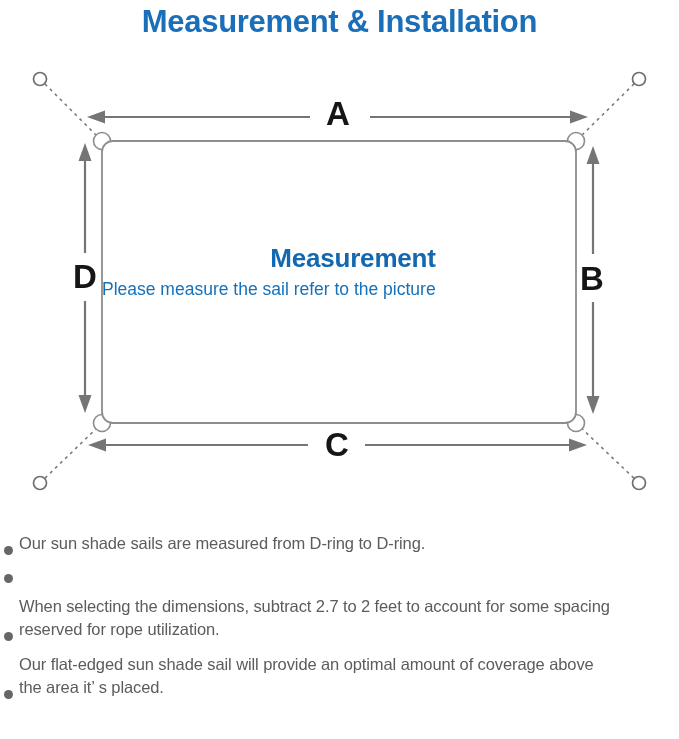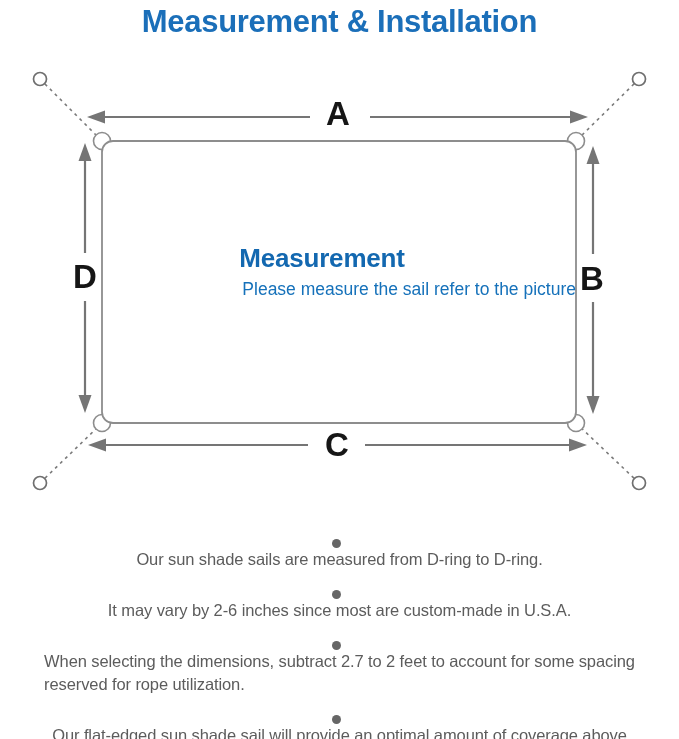--- a/index.html
+++ b/index.html
@@ -23,39 +23,38 @@
     position:absolute;
     transform:translate(-50%,-50%);
     font-size:33px;font-weight:bold;color:#161616;
     line-height:1;
   }
   .label-a{left:338px;top:113px;}
   .label-b{left:592px;top:278px;}
   .label-c{left:337px;top:444px;}
   .label-d{left:85px;top:276px;}
   .center-title{
-    position:absolute;left:85px;width:474px;top:243px;
+    position:absolute;left:116px;width:474px;top:243px;
     text-align:center;
     font-size:26px;font-weight:bold;color:#1368b0;
     line-height:30px;letter-spacing:-0.2px;
   }
   .center-subtitle{
     position:absolute;left:102px;width:474px;top:279px;
-    text-align:right;
+    text-align:left;
     font-size:17.5px;color:#1571ba;
     line-height:20px;
   }
   .notes{
     position:absolute;left:4px;right:4px;top:532px;
     list-style:none;margin:0;padding:0;
   }
   .note-item{
-    display:flex;align-items:center;
+    display:flex;align-items:flex-end;
     margin-bottom:12px;
-    flex-direction:column;
   }
   .note-dot{
     flex:none;
     width:9px;height:9px;border-radius:50%;
     background:#666666;
     margin:7px 6px 0 0;
   }
   .note-text{
     font-size:16.5px;line-height:23px;color:#5c5c5c;
     white-space:pre;
@@ -136,21 +135,20 @@
     <div class="center-subtitle">Please measure the sail refer to the picture</div>
   </div>
 
   <ul class="notes">
     <li class="note-item">
       <span class="note-dot"></span>
       <span class="note-text">Our sun shade sails are measured from D-ring to D-ring.</span>
     </li>
     <li class="note-item">
       <span class="note-dot"></span>
-      <span class="note-text">It may vary by 2-6 inches since most are custom-made in U.S.A.</span>
     </li>
     <li class="note-item">
       <span class="note-dot"></span>
       <span class="note-text">When selecting the dimensions, subtract 2.7 to 2 feet to account for some spacing
 reserved for rope utilization.</span>
     </li>
     <li class="note-item">
       <span class="note-dot"></span>
       <span class="note-text">Our flat-edged sun shade sail will provide an optimal amount of coverage above
 the area it’ s placed.</span>

